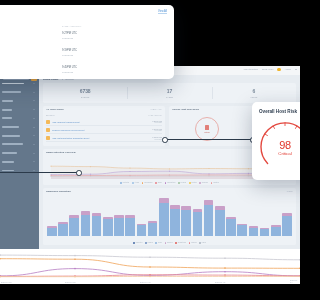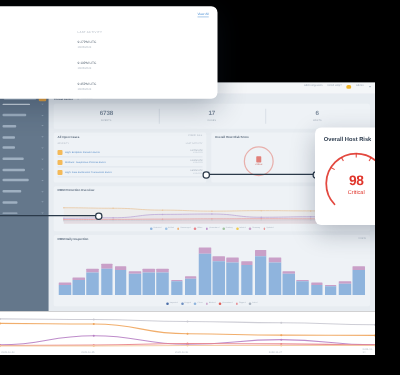--- a/index.html
+++ b/index.html
@@ -131,21 +131,21 @@
     background:#fff;border-radius:5px;box-shadow:0 6px 20px rgba(20,35,60,.28);
     overflow:hidden;
   }
   .callout-title{
     position:absolute;left:7px;top:7px;font-size:4.6px;font-weight:bold;color:#2e3d4f;white-space:nowrap;
   }
   .gauge-wrap{position:absolute;left:7px;top:18px;width:52px;height:52px;}
   .gauge-ring{position:absolute;inset:0;}
   .gauge-val{
     position:absolute;left:0;right:0;top:19px;text-align:center;
-    font-size:11px;font-weight:bold;color:#e0352b;letter-spacing:-.3px;
+    font-size:11px;font-weight:normal;color:#e0352b;letter-spacing:-.3px;
   }
   .gauge-state{
     position:absolute;left:0;right:0;top:31px;text-align:center;
     font-size:4.4px;color:#e0352b;
   }
 
   
   .conn{position:absolute;height:.8px;background:#2b3a4a;}
   .knob{
     position:absolute;width:3.6px;height:3.6px;border-radius:50%;

